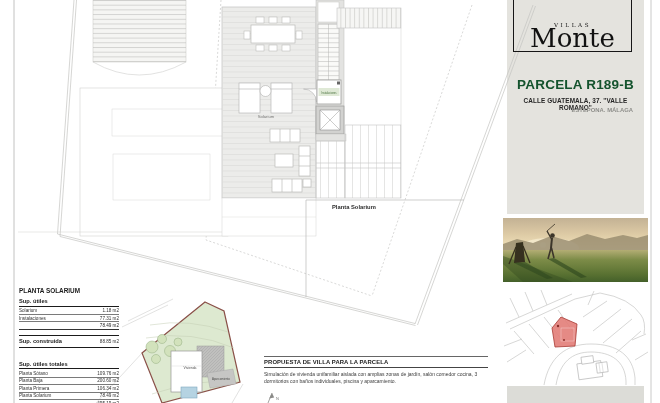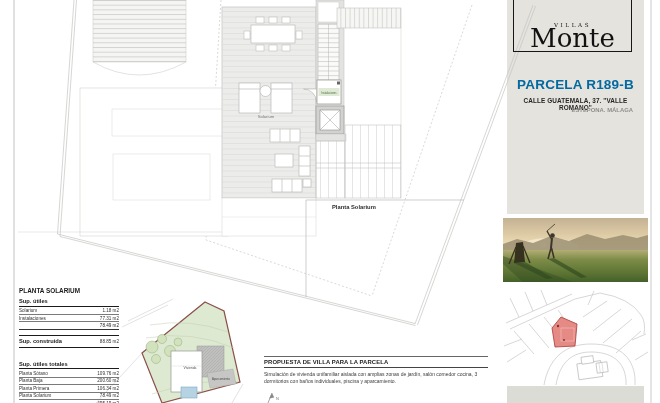--- a/index.html
+++ b/index.html
@@ -11,21 +11,21 @@
   
   .side-panel{left:507px;top:0;width:137px;height:214px;background:#e4e3de}
   .bottom-bar{left:507px;top:386px;width:137px;height:17px;background:#dcdcd7}
   .logo-box{left:513px;top:-14px;width:119px;height:66px;border:1.6px solid #161616;
     display:flex;flex-direction:column;justify-content:flex-end;align-items:center;
     padding-bottom:2px;font-family:"DejaVu Serif",serif;color:#111;text-align:center}
   .logo-villas{font-size:5.6px;letter-spacing:2.6px;line-height:1;margin-bottom:-1px}
   .logo-monte{font-size:26px;line-height:.82}
   .logo-palatino{font-size:22px;line-height:.98}
   .parcel-title{left:507px;top:77px;width:137px;text-align:center;font-weight:bold;
-    font-size:13.5px;letter-spacing:.2px;color:#0369a1}
+    font-size:13.5px;letter-spacing:.2px;color:#14532d}
   .parcel-address1{left:507px;top:97px;width:137px;text-align:center;font-weight:bold;
     font-size:6.4px;color:#262626;letter-spacing:.1px}
   .parcel-address2{left:507px;top:107px;width:126px;text-align:right;font-weight:bold;
     font-size:5.9px;color:#8e8e8a}
   
   .areas{left:19px;top:287px;width:100px;color:#222}
   .a-title{font-size:6.4px;font-weight:bold;margin-bottom:4px;color:#1b1b1b}
   .a-head{font-size:5.7px;font-weight:bold;border-bottom:1.3px solid #1b1b1b;
     padding-bottom:1.5px;margin-bottom:1px;color:#1b1b1b}
   .a-row{display:flex;justify-content:space-between;font-size:4.6px;color:#333;

